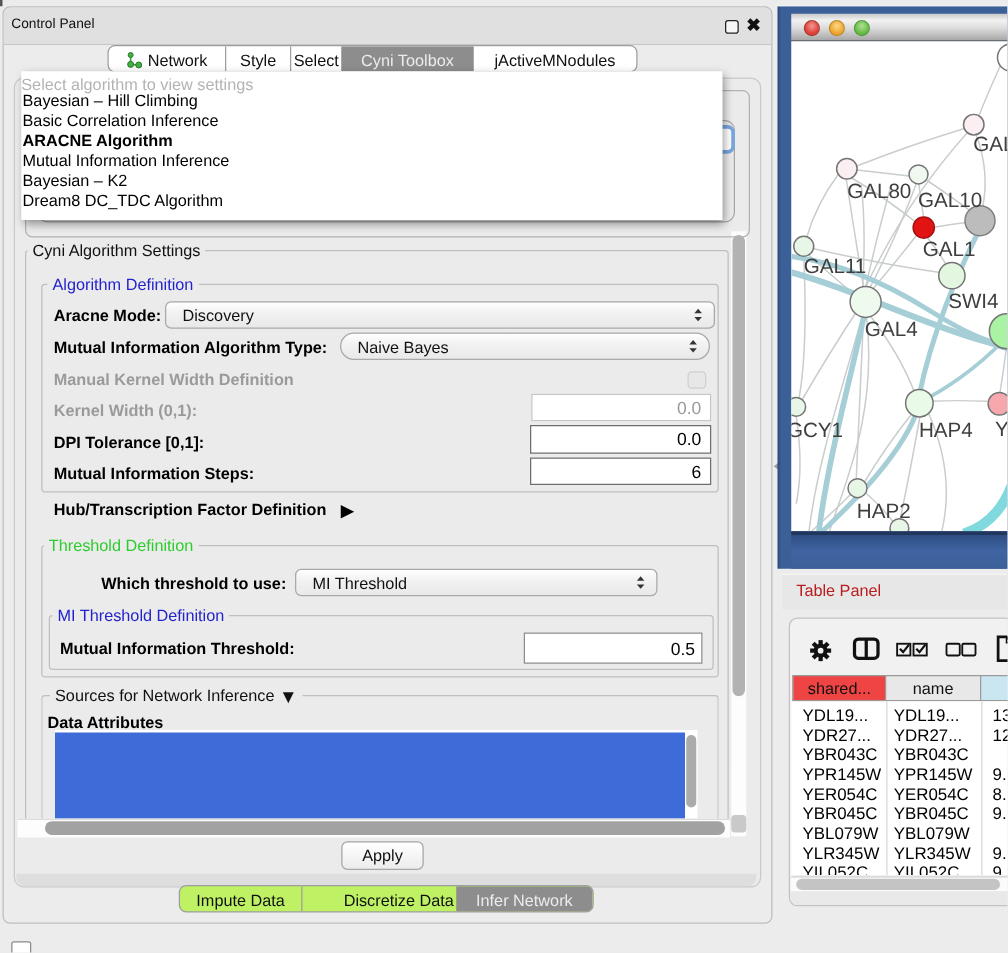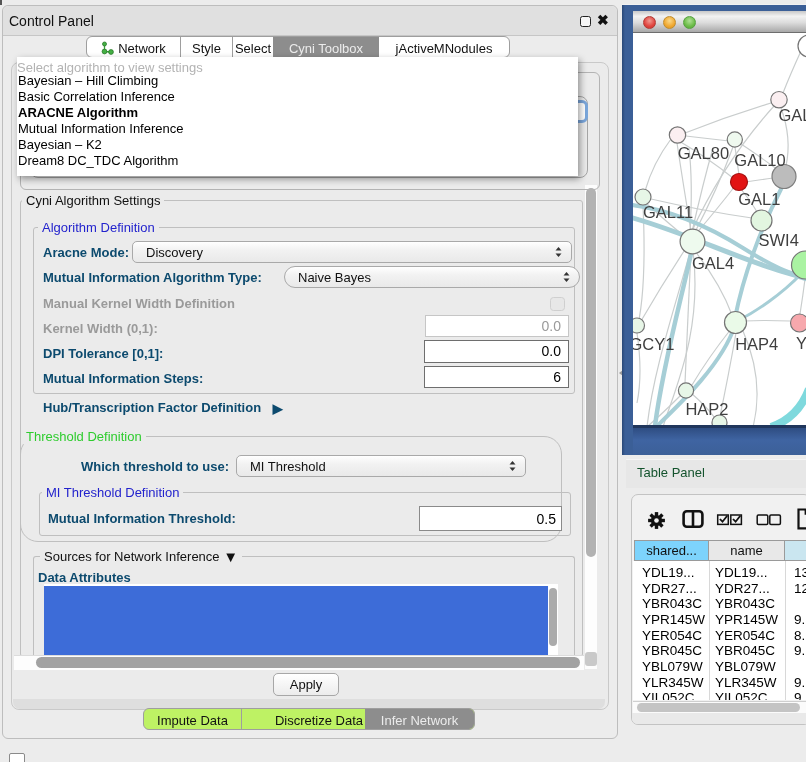--- a/index.html
+++ b/index.html
@@ -1,33 +1,33 @@
 <!DOCTYPE html>
 <html><head>
 <meta charset="utf-8">
 <style>
   html,body{margin:0;padding:0;}
   body{width:806px;height:762px;background:#ececec;font-family:"Liberation Sans",sans-serif;position:relative;overflow:hidden;}
   .abs{position:absolute;}
-  .lbl{font-size:13px;font-weight:bold;color:#0c4a6e;white-space:nowrap;}
+  .lbl{font-size:13px;font-weight:bold;color:#000000;white-space:nowrap;}
   .dis{color:#9a9a9a;}
   .combo{position:absolute;border:1px solid #a9a9a9;border-radius:5px;background:linear-gradient(#ffffff,#f2f2f2 40%,#e9e9e9);font-size:13px;color:#111;}
   .combo .ct{position:absolute;left:13px;top:3px;}
   .combo .car{position:absolute;right:8px;top:50%;margin-top:-6px;width:9px;height:12px;}
   .fld{position:absolute;background:#fff;font-size:14px;text-align:right;box-sizing:border-box;padding:2px 7px 0 0;}
   .grp{position:absolute;border:1px solid #bfbfbf;border-radius:3px;}
   .gtitle{position:absolute;top:-8px;background:#ebebeb;padding:0 4px;font-size:13px;white-space:nowrap;}
 </style>
 </head>
 <body>
 
 <div class="abs" id="cpwin" style="left:2px;top:5px;width:614px;height:732px;background:#ececec;border:1px solid #bdbdbd;border-radius:6px;">
 
   <div class="abs" style="left:0;top:0;right:0;height:29px;background:#e0e0e0;border-bottom:1px solid #c6c6c6;border-radius:6px 6px 0 0;"></div>
-  <div class="abs" style="left:6px;top:7px;font-size:14px;color:#111;">Control Panel</div>
+  <div class="abs" style="left:6px;top:7px;font-size:11px;color:#111;">Control Panel</div>
   <div class="abs" style="left:577px;top:10px;width:9px;height:9px;border:1.5px solid #222;border-radius:2.5px;background:#f6f6f6;"></div>
   <div class="abs" style="left:594px;top:6px;font-size:14px;font-weight:bold;color:#111;">✖</div>
 </div>
 
 <div class="abs" id="toptabs" style="left:86px;top:36px;height:22px;display:flex;border:1px solid #9e9e9e;border-radius:6px;overflow:hidden;background:#fff;box-sizing:border-box;">
   <div class="tabseg" style="width:93px;"><svg width="13" height="14" viewBox="0 0 13 14" style="margin-right:4px;">
         <line x1="3.5" y1="3.5" x2="3.5" y2="10.5" stroke="#3c9e3c" stroke-width="1.3"></line>
         <line x1="3.5" y1="10.5" x2="9.5" y2="11" stroke="#3c9e3c" stroke-width="1.3"></line>
         <circle cx="3.5" cy="3" r="2" fill="#44b044" stroke="#2a7a2a" stroke-width="0.8"></circle>
         <circle cx="3.5" cy="10.5" r="2.4" fill="#44b044" stroke="#2a7a2a" stroke-width="0.8"></circle>
@@ -57,21 +57,21 @@
 <div class="abs lbl" style="left:43px;top:245px;">Aracne Mode:</div>
 <div class="combo" style="left:132px;top:241px;width:438px;height:20px;">
     <span class="ct">Discovery</span>
     <svg class="car" viewBox="0 0 9 12">
       <path d="M1.5 4.5 L4.5 1 L7.5 4.5 Z" fill="#333"></path>
       <path d="M1.5 7.5 L4.5 11 L7.5 7.5 Z" fill="#333"></path>
     </svg>
   </div>
 
 <div class="abs lbl" style="left:43px;top:270px;">Mutual Information Algorithm Type:</div>
-<div class="combo" style="left:284px;top:266px;width:294px;height:20px;border-radius:11px;">
+<div class="combo" style="left:272px;top:266px;width:294px;height:20px;border-radius:11px;">
     <span class="ct">Naive Bayes</span>
     <svg class="car" viewBox="0 0 9 12">
       <path d="M1.5 4.5 L4.5 1 L7.5 4.5 Z" fill="#333"></path>
       <path d="M1.5 7.5 L4.5 11 L7.5 7.5 Z" fill="#333"></path>
     </svg>
   </div>
 
 <div class="abs lbl dis" style="left:43px;top:296px;">Manual Kernel Width Definition</div>
 <div class="abs" style="left:550px;top:297px;width:13px;height:12px;background:#e7e7e7;border:1px solid #cfcfcf;border-radius:3.5px;"></div>
 
@@ -79,21 +79,21 @@
 <div class="fld" style="left:425px;top:315px;width:144px;height:22px;border:1px solid #c6c6c6;color:#9a9a9a;">0.0</div>
 
 <div class="abs lbl" style="left:43px;top:346px;">DPI Tolerance [0,1]:</div>
 <div class="fld" style="left:424px;top:340px;width:145px;height:23px;border:1.5px solid #6e6e6e;color:#000;">0.0</div>
 
 <div class="abs lbl" style="left:43px;top:371px;">Mutual Information Steps:</div>
 <div class="fld" style="left:424px;top:366px;width:145px;height:22px;border:1.5px solid #6e6e6e;color:#000;">6</div>
 
 <div class="abs lbl" style="left:43px;top:400px;text-align:right;">Hub/Transcription Factor Definition <span style="display:inline-block;margin-left:8px;transform:translateY(1px);">▶</span></div>
 
-<div class="grp" style="left:20px;top:436px;width:540px;height:104px;border-radius:18px;">
+<div class="grp" style="left:33px;top:436px;width:540px;height:104px;">
   <div class="gtitle" style="left:1px;color:#2ecc2e;">Threshold Definition</div>
 </div>
 <div class="abs lbl" style="left:81px;top:459px;">Which threshold to use:</div>
 <div class="combo" style="left:236px;top:455px;width:288px;height:20px;">
     <span class="ct">MI Threshold</span>
     <svg class="car" viewBox="0 0 9 12">
       <path d="M1.5 4.5 L4.5 1 L7.5 4.5 Z" fill="#333"></path>
       <path d="M1.5 7.5 L4.5 11 L7.5 7.5 Z" fill="#333"></path>
     </svg>
   </div>
@@ -223,21 +223,21 @@
         <text x="74" y="381.5" text-anchor="middle">HAP2</text>
       </g>
     </svg>
   </div>
 
   <div class="abs" style="left:11px;top:420px;right:0;height:3px;background:#20365c;"></div>
   <div class="abs" style="left:11px;top:423px;right:0;height:27px;background:linear-gradient(#2e4d82,#3f64a2 45%,#3c6098);"></div>
 </div>
 
 <div class="abs" style="left:626px;top:459px;width:180px;height:28px;background:#e7e7e7;border-top:1px solid #f5f5f5;"></div>
-<div class="abs" style="left:637px;top:465px;font-size:13px;color:#14532d;">Table Panel</div>
+<div class="abs" style="left:637px;top:465px;font-size:13px;color:#b91c1c;">Table Panel</div>
 
 <div class="abs" style="left:631px;top:494px;width:180px;height:231px;background:#f1f1f1;border:1px solid #c3c3c3;border-radius:7px;box-sizing:border-box;overflow:hidden;">
 
   <svg width="178" height="44" style="position:absolute;left:0;top:0;">
     <g transform="translate(24.5,25.5)" fill="#111">
       <circle r="5.6"></circle>
       <g>
         <rect x="-1.7" y="-8.4" width="3.4" height="4"></rect>
         <rect x="-1.7" y="4.4" width="3.4" height="4"></rect>
         <rect x="-8.4" y="-1.7" width="4" height="3.4"></rect>
@@ -256,21 +256,21 @@
       <rect x="98.8" y="20" width="10.6" height="9.4"></rect>
       <path d="M87.9 24 l2.6 2.7 l4.7 -6" stroke-width="1.8"></path>
       <path d="M101 24 l2.6 2.7 l4.7 -6" stroke-width="1.8"></path>
       <rect x="125.2" y="20" width="10.6" height="9.4" rx="1.2"></rect>
       <rect x="137.8" y="20" width="10.6" height="9.4" rx="1.2"></rect>
     </g>
     <path d="M166.5 14.5 h6.8 l4.6 4.6 v14.3 h-11.4 Z" fill="none" stroke="#111" stroke-width="2.2"></path>
     <path d="M173.3 14.5 v4.6 h4.6" fill="none" stroke="#111" stroke-width="1.4"></path>
   </svg>
 
-  <div class="abs" style="left:2px;top:45px;width:75px;height:21px;background:#7dd3fc;border:1px solid #9a9a9a;box-sizing:border-box;text-align:center;font-size:13px;color:#111;padding-top:2px;">shared...</div>
+  <div class="abs" style="left:2px;top:45px;width:75px;height:21px;background:#ef4444;border:1px solid #9a9a9a;box-sizing:border-box;text-align:center;font-size:13px;color:#111;padding-top:2px;">shared...</div>
   <div class="abs" style="left:76px;top:45px;width:77px;height:21px;background:#e8e8e8;border:1px solid #9a9a9a;box-sizing:border-box;text-align:center;font-size:13px;color:#111;padding-top:2px;">name</div>
   <div class="abs" style="left:152px;top:45px;width:28px;height:21px;background:#cae6f0;border:1px solid #9a9a9a;box-sizing:border-box;"></div>
 
   <div class="abs" style="left:1px;top:66px;width:178px;height:139px;background:#fff;overflow:hidden;">
     <div class="abs" style="left:76px;top:0;width:1px;height:139px;background:#d8d8d8;"></div>
     <div class="abs" style="left:152px;top:0;width:1px;height:139px;background:#d8d8d8;"></div>
     <div class="abs" style="left:9px;top:4px;font-size:13.5px;color:#000;line-height:15.65px;">YDL19...<br>YDR27...<br>YBR043C<br>YPR145W<br>YER054C<br>YBR045C<br>YBL079W<br>YLR345W<br>YIL052C</div>
     <div class="abs" style="left:82px;top:4px;font-size:13.5px;color:#000;line-height:15.65px;">YDL19...<br>YDR27...<br>YBR043C<br>YPR145W<br>YER054C<br>YBR045C<br>YBL079W<br>YLR345W<br>YIL052C</div>
     <div class="abs" style="left:161px;top:4px;font-size:13.5px;color:#000;line-height:15.65px;">13<br>12<br><br>9.<br>8.<br>9.<br><br>9.<br>9.</div>
   </div>

